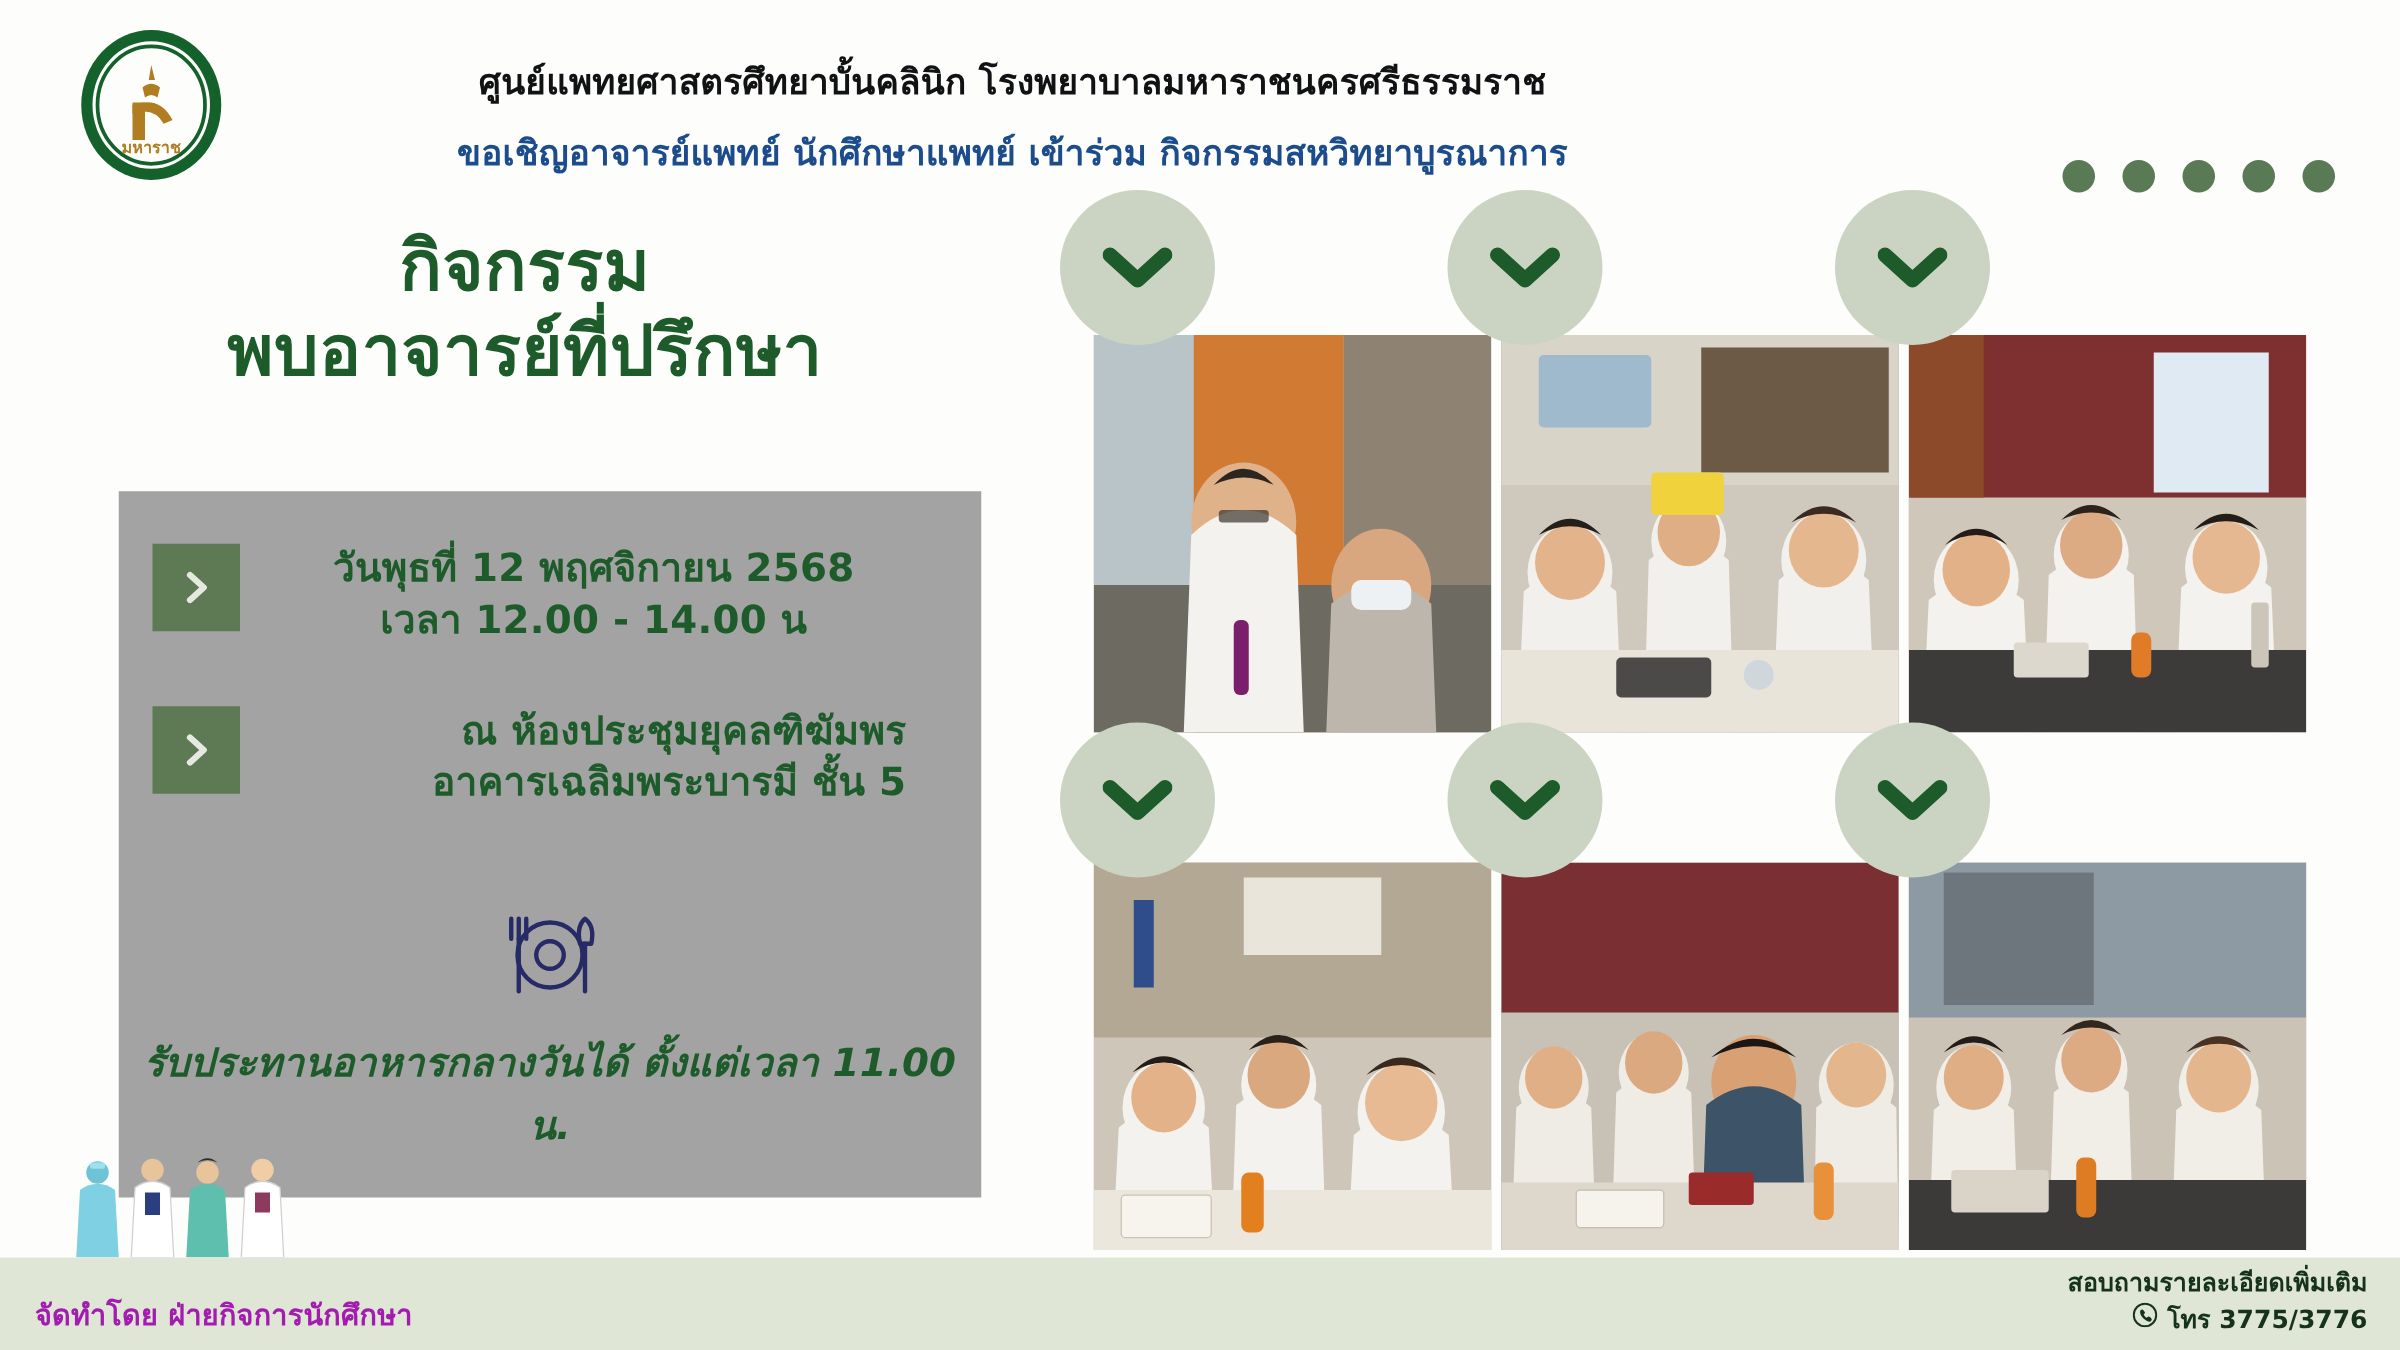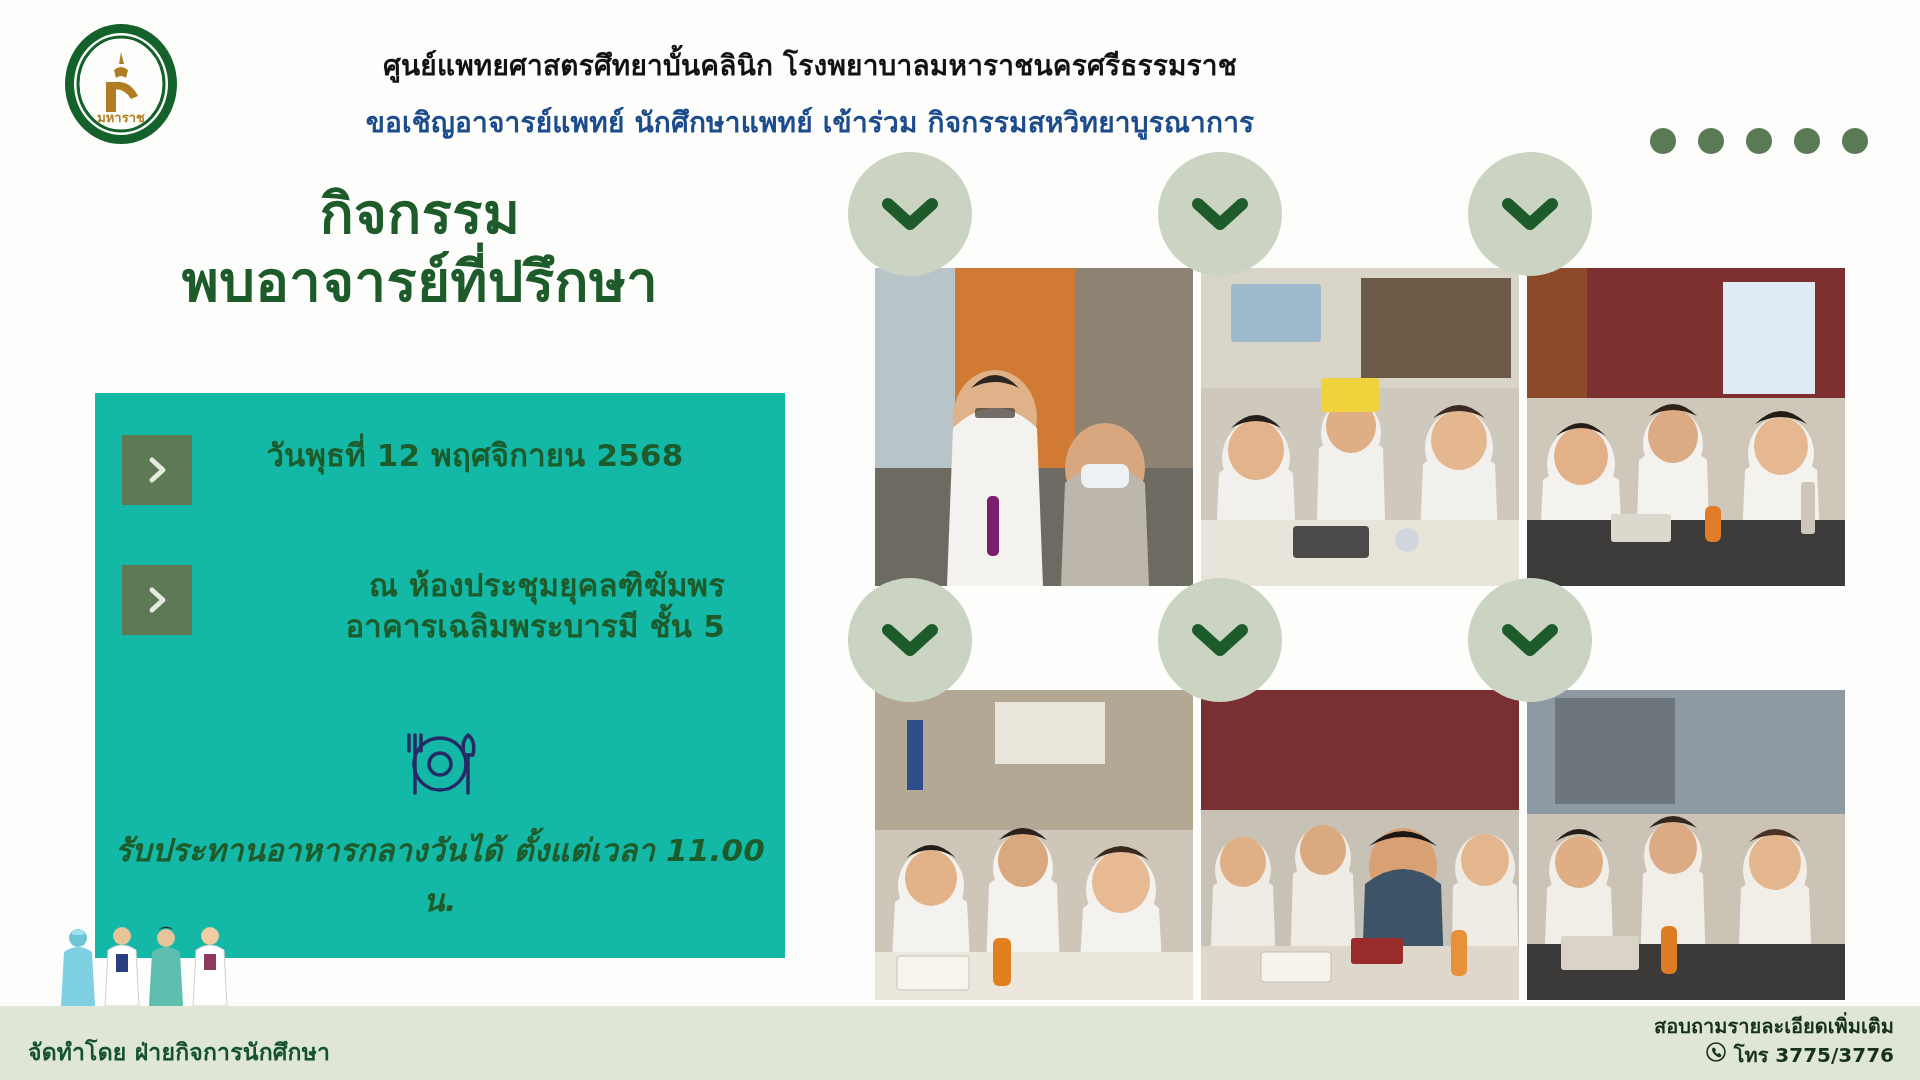--- a/index.html
+++ b/index.html
@@ -35,21 +35,21 @@
   .title {
     position:absolute; left:90px; top:180px; width:660px;
     text-align:center; color:#1d5b2a; font-weight:800;
     font-size:56px; line-height:1.22; letter-spacing:.5px;
   }
   .title .l2 { display:block; white-space:nowrap; }
 
   
   .panel {
     position:absolute; left:95px; top:393px; width:690px; height:565px;
-    background:#14b8a6;
+    background:#a3a3a3;
   }
   .row { position:absolute; display:flex; align-items:flex-start; }
   .chev {
     width:70px; height:70px; background:#5d7a54; flex:none;
     display:flex; align-items:center; justify-content:center;
   }
   .chev svg { width:30px; height:30px; }
   .rtxt {
     color:#1d5b2a; font-weight:800; font-size:31px; line-height:1.33;
     text-align:center; letter-spacing:.2px;
@@ -88,21 +88,21 @@
   }
   .badge svg { width:56px; height:36px; }
 
   
   .footer {
     position:absolute; left:0; bottom:0; width:100%; height:74px;
     background:#dfe6d5;
   }
   .footer-left {
     position:absolute; left:28px; top:28px;
-    font-size:23px; font-weight:700; color:#14532d; letter-spacing:.2px;
+    font-size:23px; font-weight:700; color:#a21caf; letter-spacing:.2px;
   }
   .footer-right {
     position:absolute; right:26px; top:6px; text-align:right;
     font-size:20px; font-weight:700; color:#16321a; line-height:1.45;
   }
   .footer-right .ph { display:flex; align-items:center; justify-content:flex-end; gap:8px; }
   .footer-right .ph svg { width:20px; height:20px; }
 
   
   .docs { position:absolute; left:52px; bottom:74px; width:220px; height:82px; }
@@ -146,20 +146,21 @@
   <div class="panel">
 
     <div class="row row-date">
       <div class="chev">
         <svg viewBox="0 0 30 30" xmlns="http://www.w3.org/2000/svg">
           <path d="M10 5 L21 15 L10 25" fill="none" stroke="#e6e9df" stroke-width="5" stroke-linecap="round" stroke-linejoin="round"></path>
         </svg>
       </div>
       <div class="rtxt">
         <div>วันพุธที่ 12 พฤศจิกายน 2568</div>
+        <div>เวลา 12.00 - 14.00 น</div>
       </div>
     </div>
 
     <div class="row row-venue">
       <div class="chev">
         <svg viewBox="0 0 30 30" xmlns="http://www.w3.org/2000/svg">
           <path d="M10 5 L21 15 L10 25" fill="none" stroke="#e6e9df" stroke-width="5" stroke-linecap="round" stroke-linejoin="round"></path>
         </svg>
       </div>
       <div class="rtxt">

